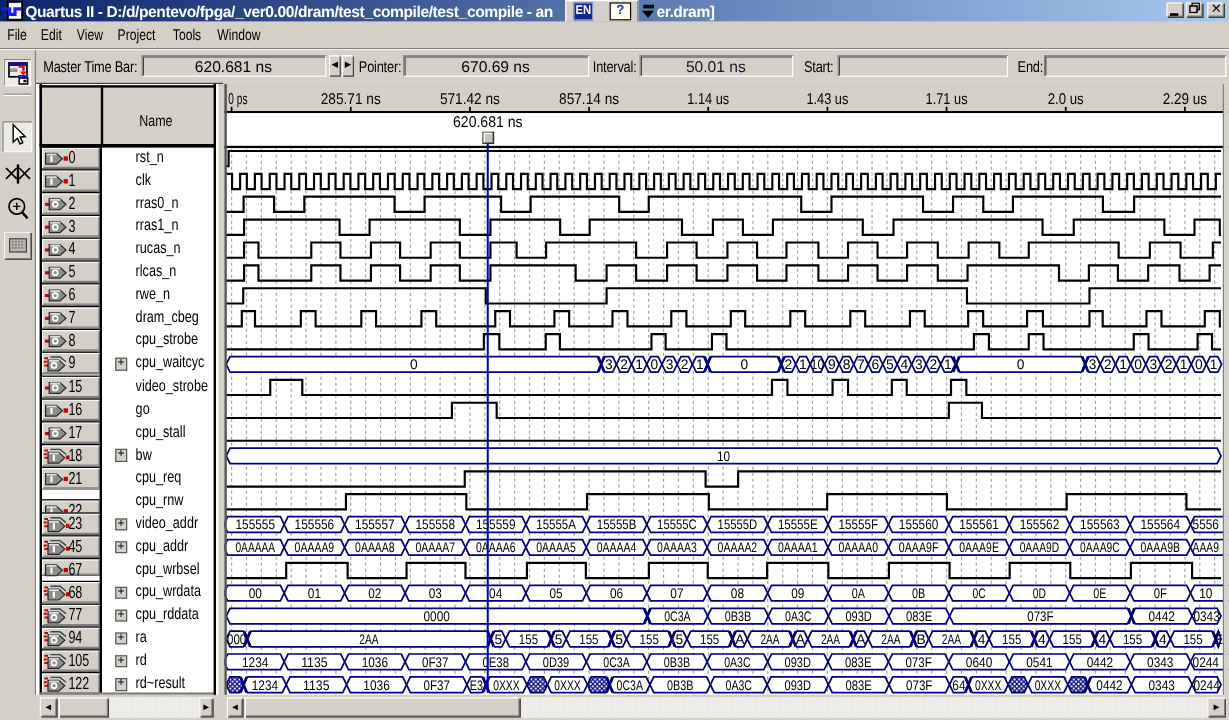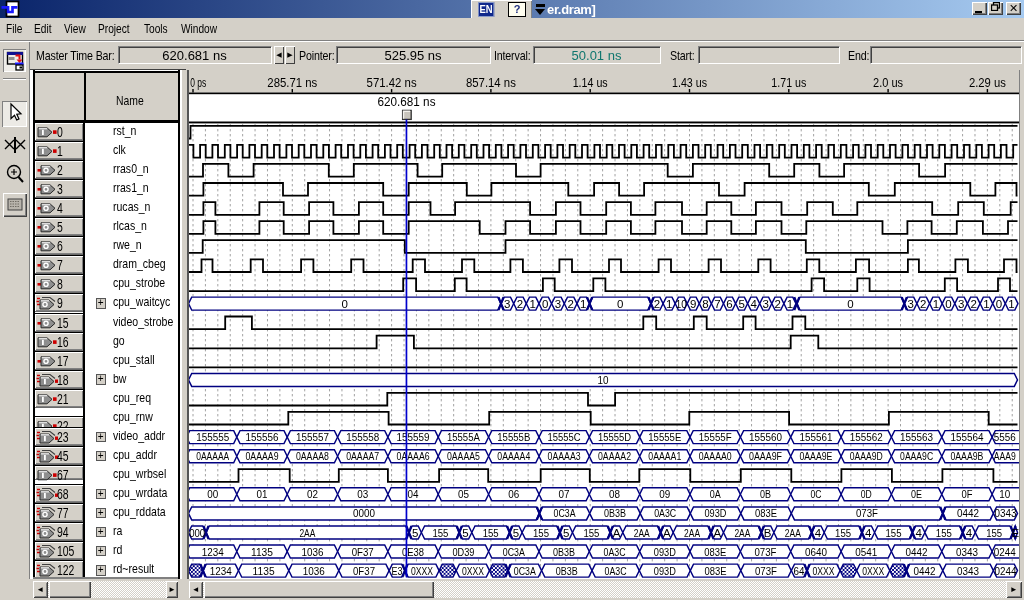--- a/index.html
+++ b/index.html
@@ -8,20 +8,21 @@
 .tl { position:absolute; top:48px; font-size:13px; letter-spacing:-0.2px; color:#000; transform:scaleX(0.82); transform-origin:0 0; }
 svg text { font-family:"Liberation Sans",sans-serif; }
 </style></head>
 <body>
 
 <div style="position:absolute;left:0;top:0;width:1024px;height:18px;background:linear-gradient(to right,#0a246a,#a6caf0);">
 <svg style="position:absolute;left:1px;top:0px" width="19" height="18" viewBox="0 0 19 18">
 <rect x="5.5" y="1.5" width="12" height="15" fill="#fff" stroke="#000" stroke-width="1.7"></rect>
 <path d="M0.5,7.3 H7 V12 H11.5 V7.3 H16.5" fill="none" stroke="#1a1aff" stroke-width="2.7"></path>
 </svg>
+<span style="position:absolute;left:21px;top:2px;font-size:13px;letter-spacing:-0.35px;font-weight:bold;color:#fff;white-space:nowrap;overflow:hidden;width:446px">Quartus II - D:/d/pentevo/fpga/_ver0.00/dram/test_compile/test_compile - an</span>
 <span style="position:absolute;left:547px;top:2px;font-size:13px;letter-spacing:-0.35px;font-weight:bold;color:#fff;white-space:nowrap">er.dram]</span>
 <div style="position:absolute;left:470.5px;top:0px;width:61.5px;height:18px;background:#d4d0c8;box-shadow:inset 1px 1px 0 #fff, inset -1px 0 0 #808080"></div>
 <div style="position:absolute;left:478px;top:1.5px;width:18px;height:15px;background:#10288c;border:1px solid #8a9ac8;color:#fff;font-size:10.5px;font-weight:bold;text-align:center;line-height:13px;transform:scaleX(0.9);transform-origin:0 0">EN</div>
 <div style="position:absolute;left:508px;top:1.5px;width:18px;height:15px;background:#fffef0;border:1px solid #000;color:#203080;font-size:11px;font-weight:bold;text-align:center;line-height:13px">?</div>
 <div style="position:absolute;left:536px;top:4px;width:9px;height:2.5px;background:#000"></div>
 <div style="position:absolute;left:535px;top:9px;width:0;height:0;border-left:5.5px solid transparent;border-right:5.5px solid transparent;border-top:6px solid #000"></div>
 <div class="wbtn" style="left:972px"><svg width="15" height="13">
         <rect x="3" y="9" width="7" height="2.2" fill="#000"></rect>
       </svg></div>
 <div class="wbtn" style="left:988px"><svg width="9" height="9" viewBox="0 0 9 9">
@@ -40,23 +41,23 @@
 <span style="position:absolute;left:181px;top:3px;transform:scaleX(0.78);transform-origin:0 0">Window</span>
 </div>
 <div style="position:absolute;left:0;top:39.5px;width:1024px;height:2px;border-top:1px solid #808080;border-bottom:1px solid #fff"></div>
 
 <div style="position:absolute;left:0;top:41.5px;width:1024px;height:27px;background:#d4d0c8;"></div>
 <span class="tl" style="left:36px">Master Time Bar:</span>
 <div style="position:absolute;left:117.5px;top:46px;width:154px;height:18px;background:#d4d0c8;border-top:1px solid #808080;border-left:1px solid #808080;border-bottom:1px solid #fff;border-right:1px solid #fff;box-shadow:inset 1px 1px 0 #404040;text-align:center;font-size:13px;line-height:17px;color:#000">620.681 ns</div>
 <div style="position:absolute;left:274px;top:46px;width:10px;height:18px;background:#d4d0c8;box-shadow:inset 1px 1px 0 #fff, inset -1px -1px 0 #404040;font-size:7px;text-align:center;line-height:18px">◀</div>
 <div style="position:absolute;left:285px;top:46px;width:10px;height:18px;background:#d4d0c8;box-shadow:inset 1px 1px 0 #fff, inset -1px -1px 0 #404040;font-size:7px;text-align:center;line-height:18px">▶</div>
 <span class="tl" style="left:299px">Pointer:</span>
-<div style="position:absolute;left:335.5px;top:46px;width:155px;height:18px;background:#d4d0c8;border-top:1px solid #808080;border-left:1px solid #808080;border-bottom:1px solid #fff;border-right:1px solid #fff;box-shadow:inset 1px 1px 0 #404040;text-align:center;font-size:13px;line-height:17px;color:#000">525.95 ns</div>
+<div style="position:absolute;left:335.5px;top:46px;width:155px;height:18px;background:#d4d0c8;border-top:1px solid #808080;border-left:1px solid #808080;border-bottom:1px solid #fff;border-right:1px solid #fff;box-shadow:inset 1px 1px 0 #404040;text-align:center;font-size:13px;line-height:17px;color:#000">670.69 ns</div>
 <span class="tl" style="left:494px">Interval:</span>
-<div style="position:absolute;left:532.5px;top:46px;width:128px;height:18px;background:#d4d0c8;border-top:1px solid #808080;border-left:1px solid #808080;border-bottom:1px solid #fff;border-right:1px solid #fff;box-shadow:inset 1px 1px 0 #404040;text-align:center;font-size:13px;line-height:17px;color:#0f766e">50.01 ns</div>
+<div style="position:absolute;left:532.5px;top:46px;width:128px;height:18px;background:#d4d0c8;border-top:1px solid #808080;border-left:1px solid #808080;border-bottom:1px solid #fff;border-right:1px solid #fff;box-shadow:inset 1px 1px 0 #404040;text-align:center;font-size:13px;line-height:17px;color:#0f172a">50.01 ns</div>
 <span class="tl" style="left:670px">Start:</span>
 <div style="position:absolute;left:697.5px;top:46px;width:142px;height:18px;background:#d4d0c8;border-top:1px solid #808080;border-left:1px solid #808080;border-bottom:1px solid #fff;border-right:1px solid #fff;box-shadow:inset 1px 1px 0 #404040;text-align:center;font-size:13px;line-height:17px;color:#000"></div>
 <span class="tl" style="left:848px">End:</span>
 <div style="position:absolute;left:869.5px;top:46px;width:152px;height:18px;background:#d4d0c8;border-top:1px solid #808080;border-left:1px solid #808080;border-bottom:1px solid #fff;border-right:1px solid #fff;box-shadow:inset 1px 1px 0 #404040;text-align:center;font-size:13px;line-height:17px;color:#000"></div>
 
 <div style="position:absolute;left:0;top:68.5px;width:1024px;height:1.5px;background:#404040"></div>
 <div style="position:absolute;left:30px;top:70px;width:994px;height:530px;background:#fff"></div>
 
 <div style="position:absolute;left:0;top:41.5px;width:30px;height:558.5px;background:#d4d0c8;border-right:1px solid #808080"></div>
 <div style="position:absolute;left:2.5px;top:48.5px;width:23px;height:23.5px;background:#efede8;box-shadow:inset 1px 1px 0 #808080, inset -1px -1px 0 #fff;">

